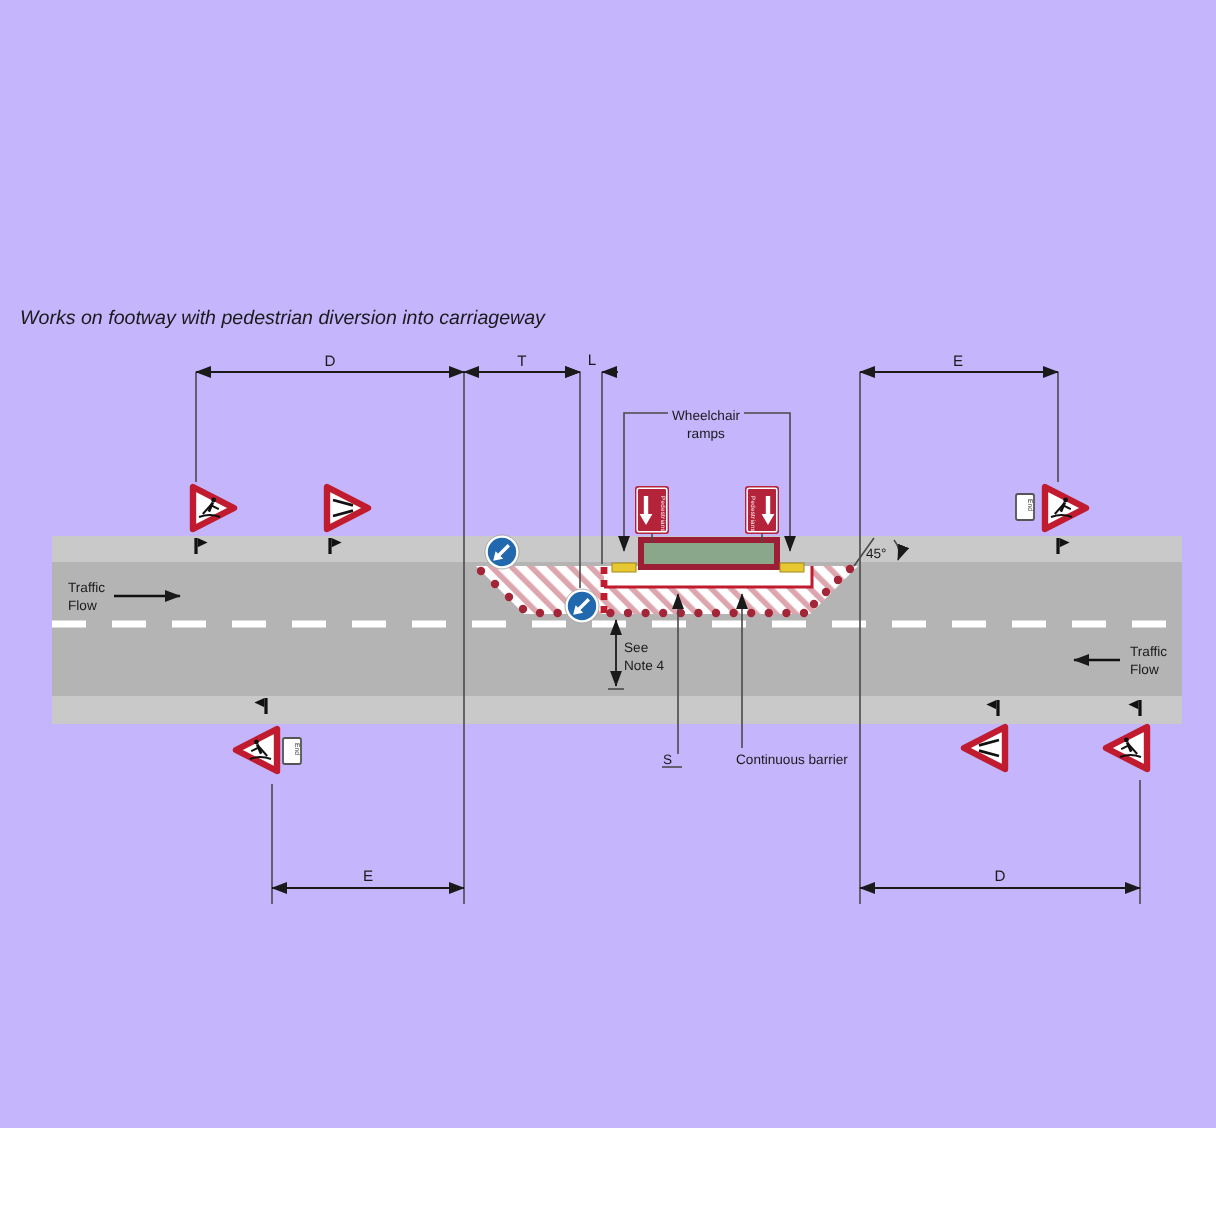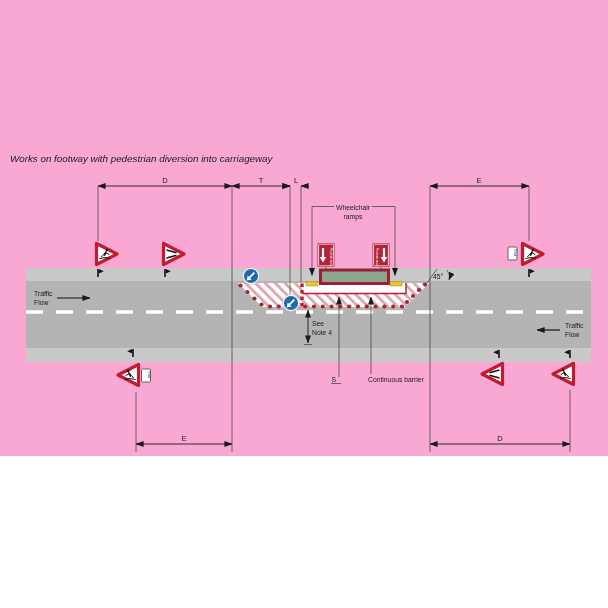--- a/index.html
+++ b/index.html
@@ -1,16 +1,16 @@
 <!DOCTYPE html>
 <html><head>
 <meta charset="utf-8">
 <style>
   html,body{margin:0;padding:0;background:#fff;}
-  .canvas{position:relative;width:608px;height:456px;background:#f9a8d4;overflow:hidden;
+  .canvas{position:relative;width:608px;height:564px;background:#c4b5fd;overflow:hidden;
           font-family:"Liberation Sans",sans-serif;}
   svg{position:absolute;left:0;top:0;}
   .t-title{font-size:9.8px;font-style:italic;fill:#1a1a1a;}
   .t-dim{font-size:7.6px;fill:#1a1a1a;}
   .t-sm{font-size:6.8px;fill:#1a1a1a;}
   .t-tiny{font-size:3.1px;fill:#ffffff;letter-spacing:.15px;}
   .t-plate{font-size:3.4px;fill:#333;}
   .thin{stroke:#4a4a4a;stroke-width:.8;}
   .dimline{stroke:#1a1a1a;stroke-width:.9;}
 </style>

